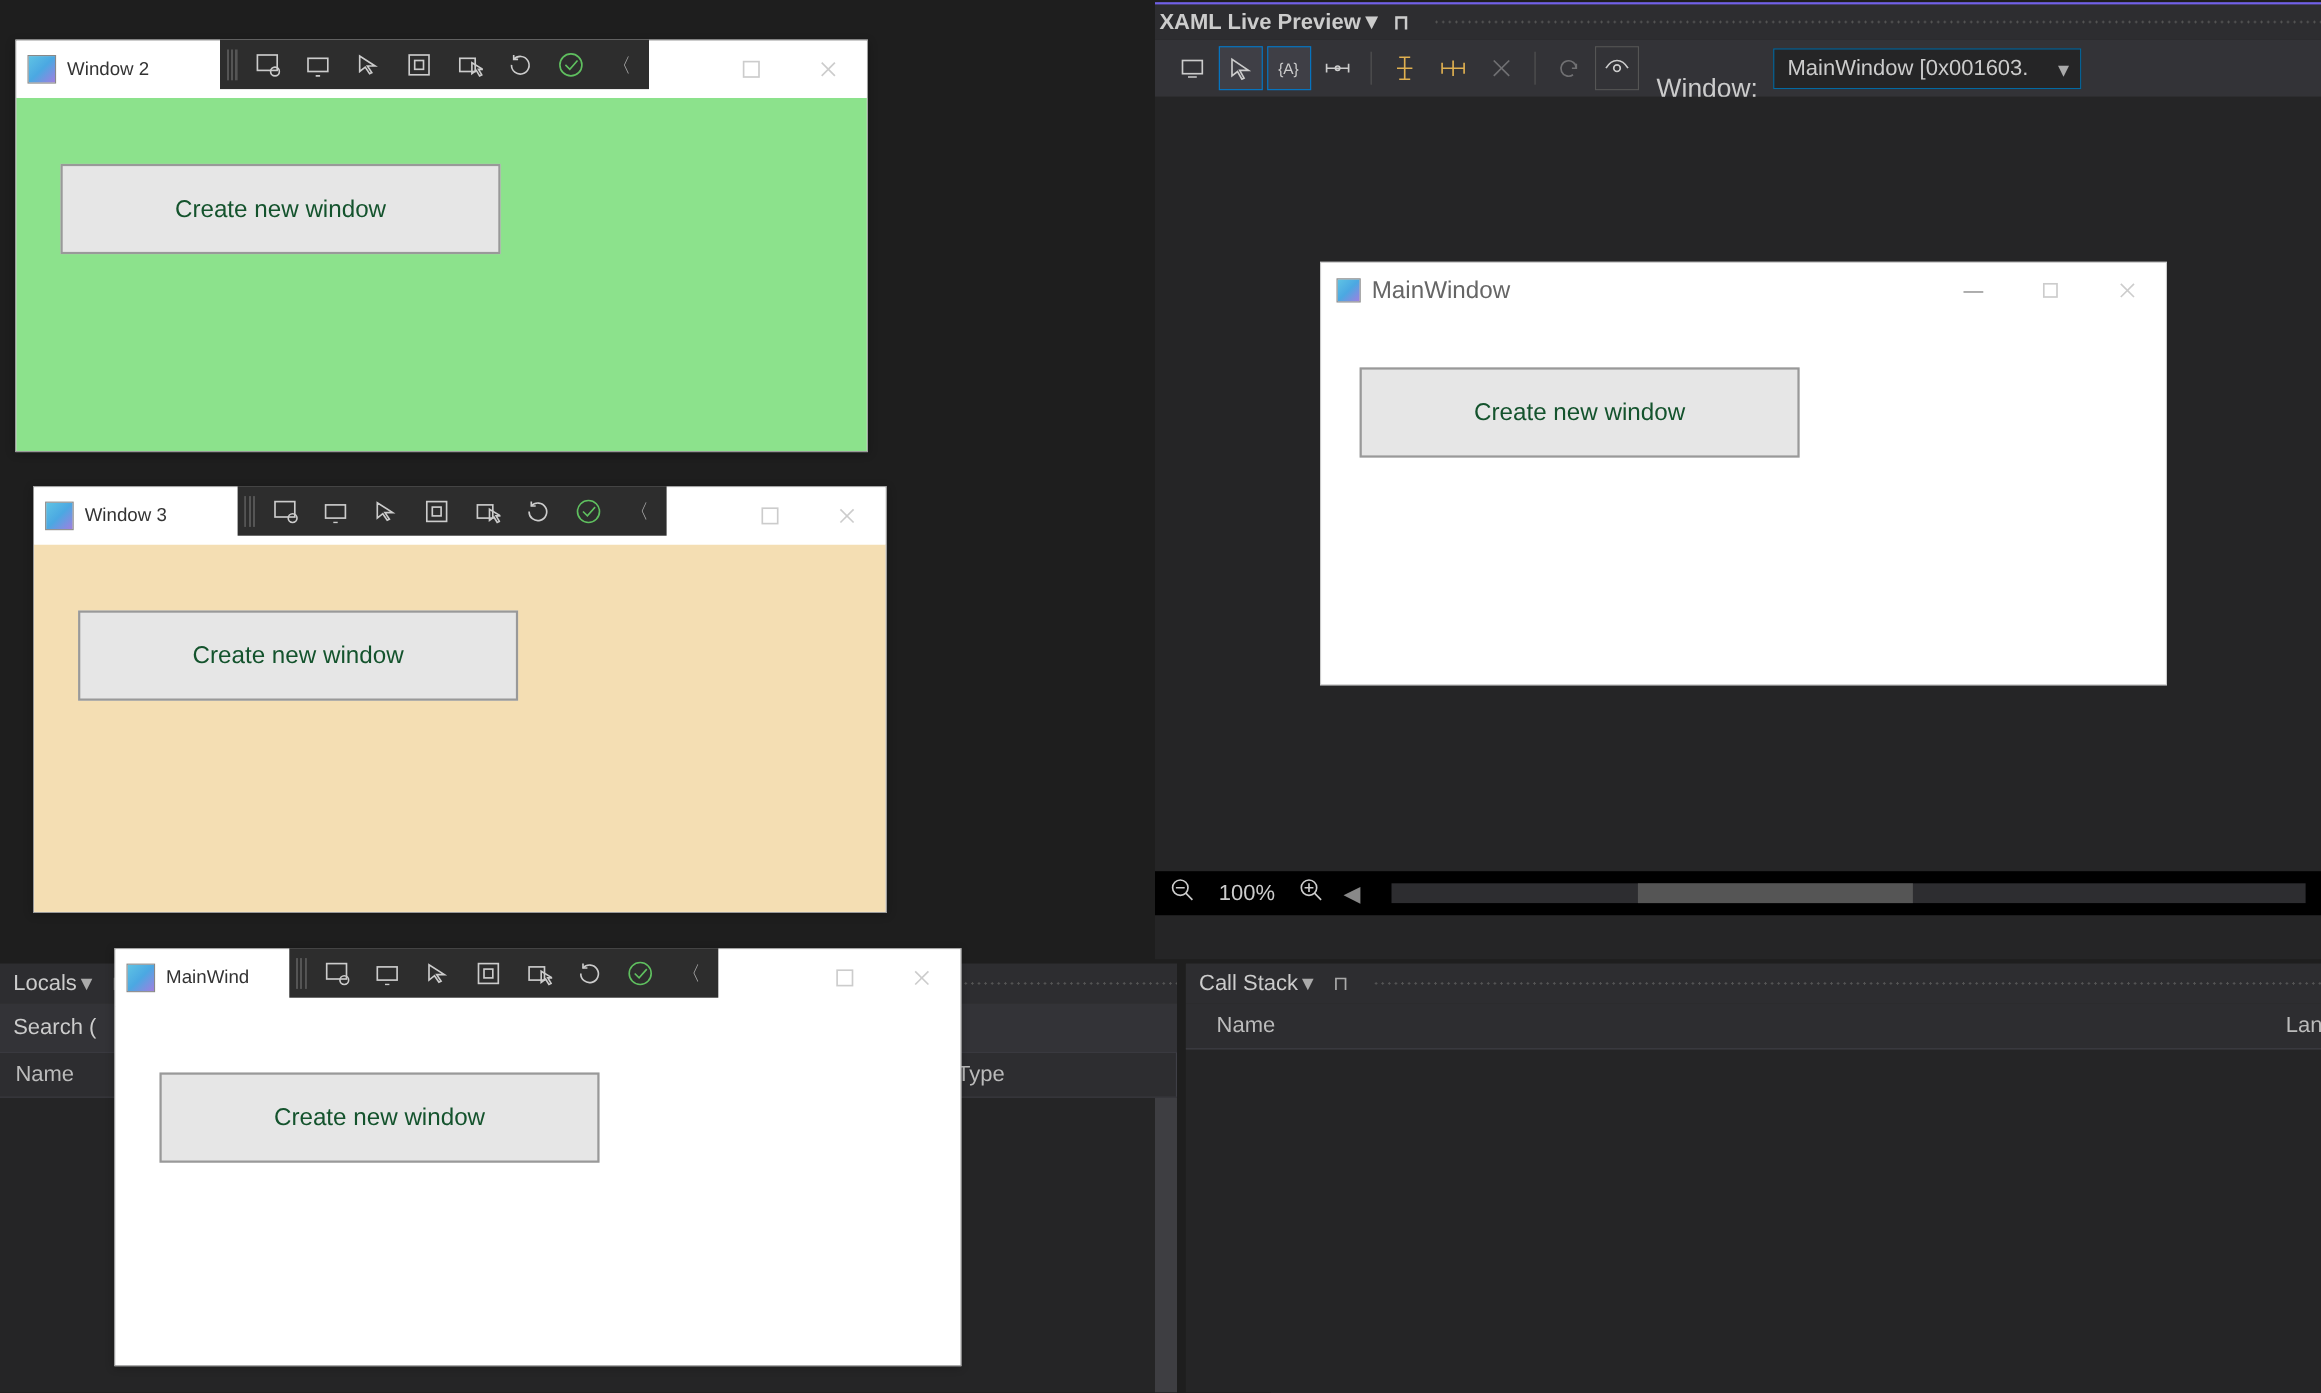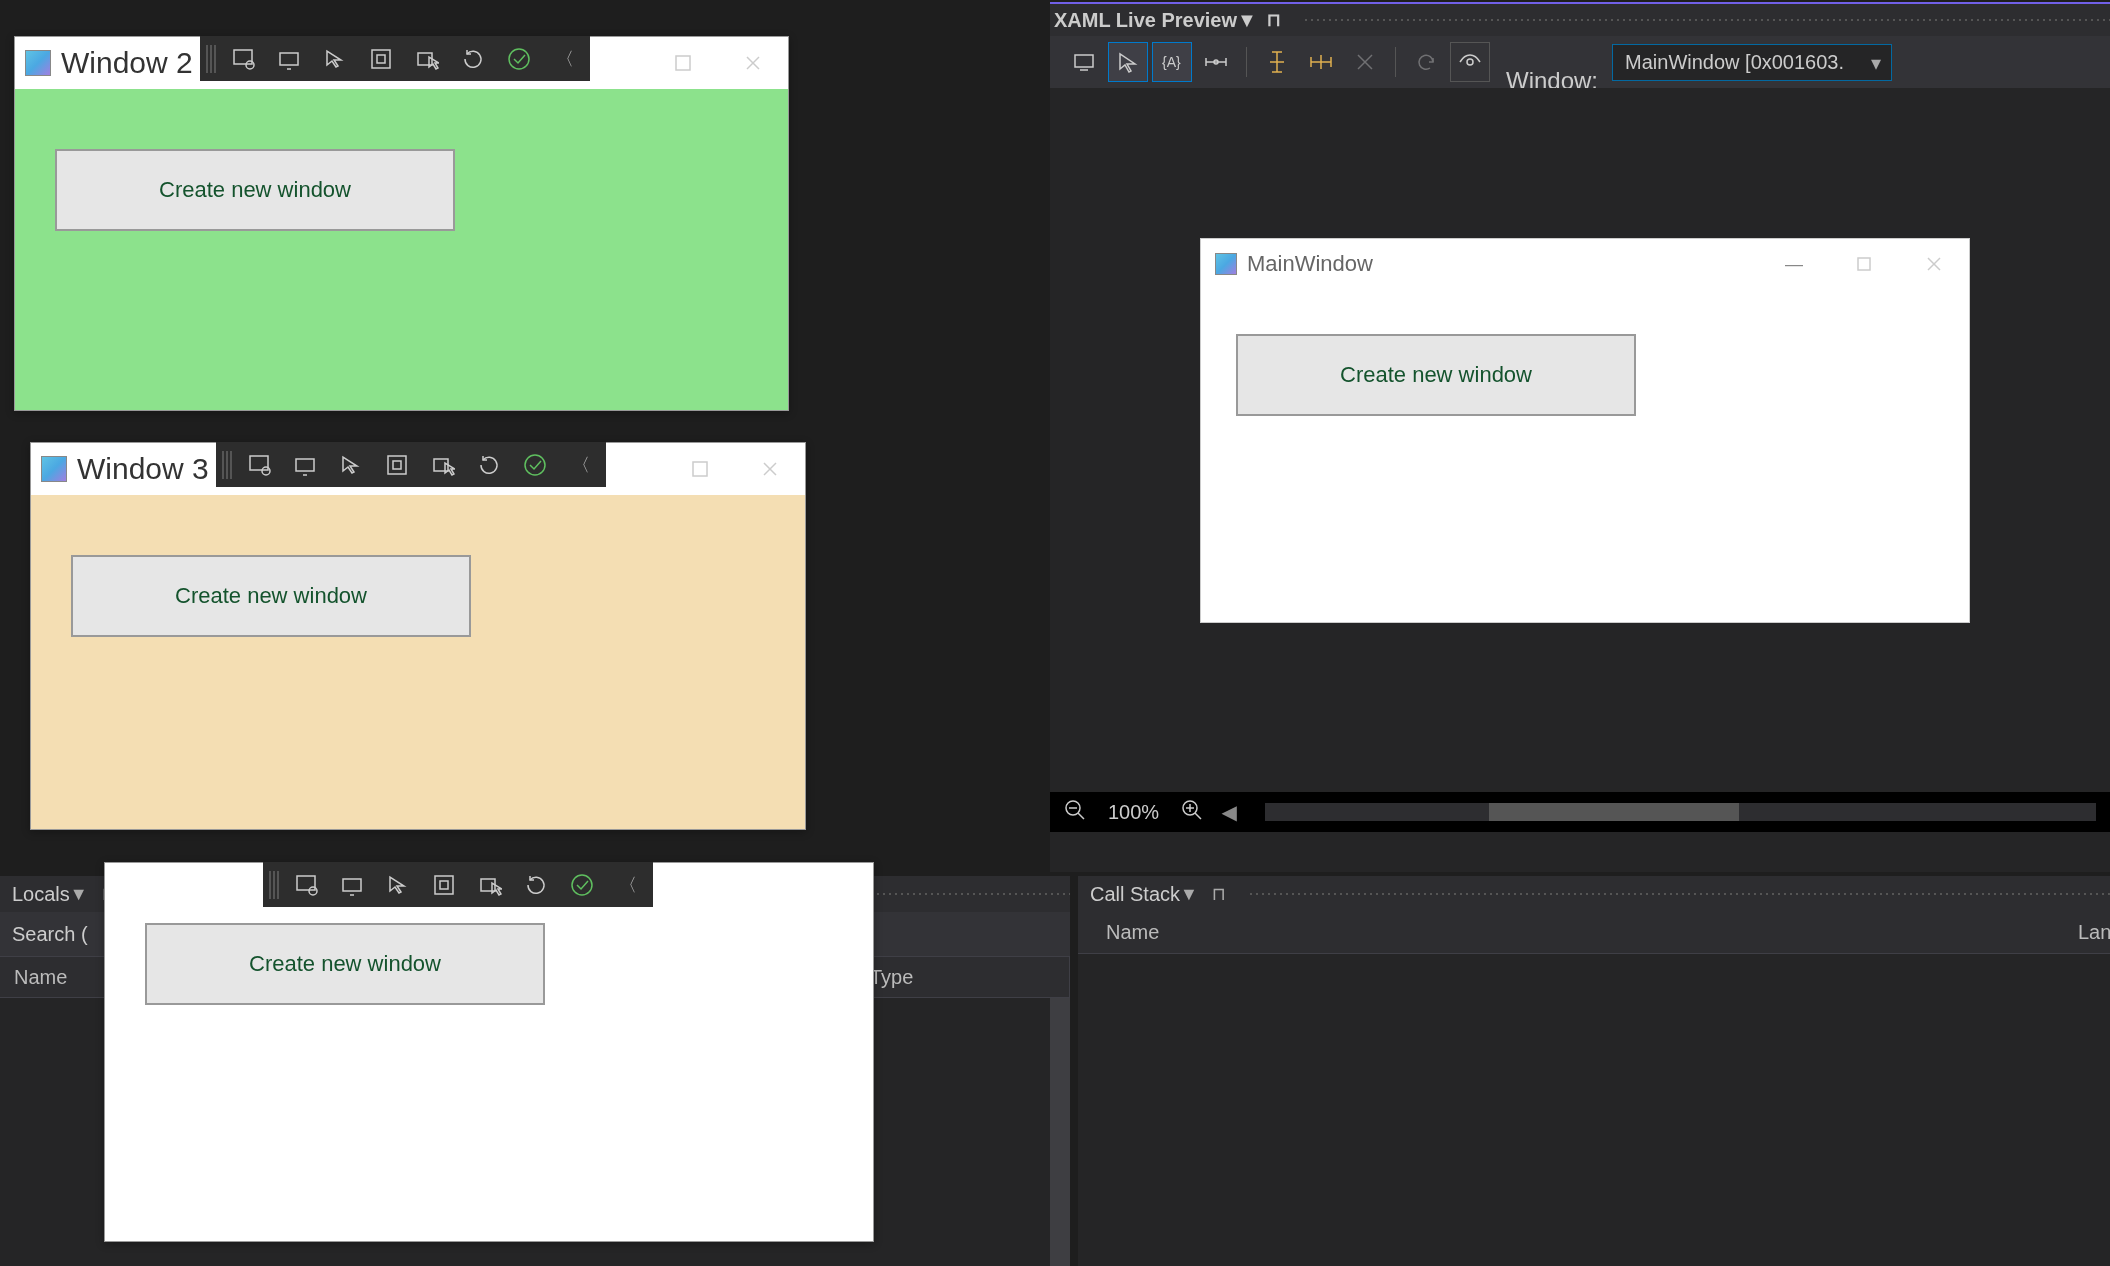--- a/index.html
+++ b/index.html
@@ -29,21 +29,21 @@
     position: relative;
   }
   .app-icon {
     width: 26px;
     height: 26px;
     margin-right: 10px;
     background: linear-gradient(135deg, #5fc3e4 0%, #4ba8e2 50%, #a07fe0 100%);
     border: 1px solid #888;
   }
   .app-title {
-    font-size: 30px;
+    font-size: 17px;
     color: #333;
   }
   .win-controls {
     position: absolute;
     right: 0;
     top: 0;
     display: flex;
     height: 52px;
   }
   .win-btn {
@@ -499,20 +499,37 @@
         <svg width="24" height="24">
           <circle cx="12" cy="12" r="10"></circle>
           <polyline points="7,12 11,16 18,8"></polyline>
         </svg>
       </div>
     <div class="tb-icon chev">〈</div>
   </div>
 </div>
 
 <div class="app-window" style="left:104px; top:862px; width:770px; height:380px; z-index:50;">
+  <div class="app-titlebar">
+    <div class="app-icon"></div>
+    <div class="app-title">MainWind</div>
+    <div class="win-controls">
+      <div class="win-btn">
+          <svg width="18" height="18">
+            <rect x="2" y="2" width="14" height="14"></rect>
+          </svg>
+        </div>
+      <div class="win-btn">
+          <svg width="18" height="18">
+            <line x1="3" y1="3" x2="15" y2="15"></line>
+            <line x1="15" y1="3" x2="3" y2="15"></line>
+          </svg>
+        </div>
+    </div>
+  </div>
   <div class="app-body" style="background:white;">
     <button class="create-btn">Create new window</button>
   </div>
   <div class="debug-toolbar" style="left:158px;">
     <div class="debug-grip"></div>
     <div class="tb-icon">
         <svg width="24" height="24">
           <rect x="3" y="3" width="18" height="14"></rect>
           <circle cx="19" cy="18" r="4"></circle>
         </svg>

